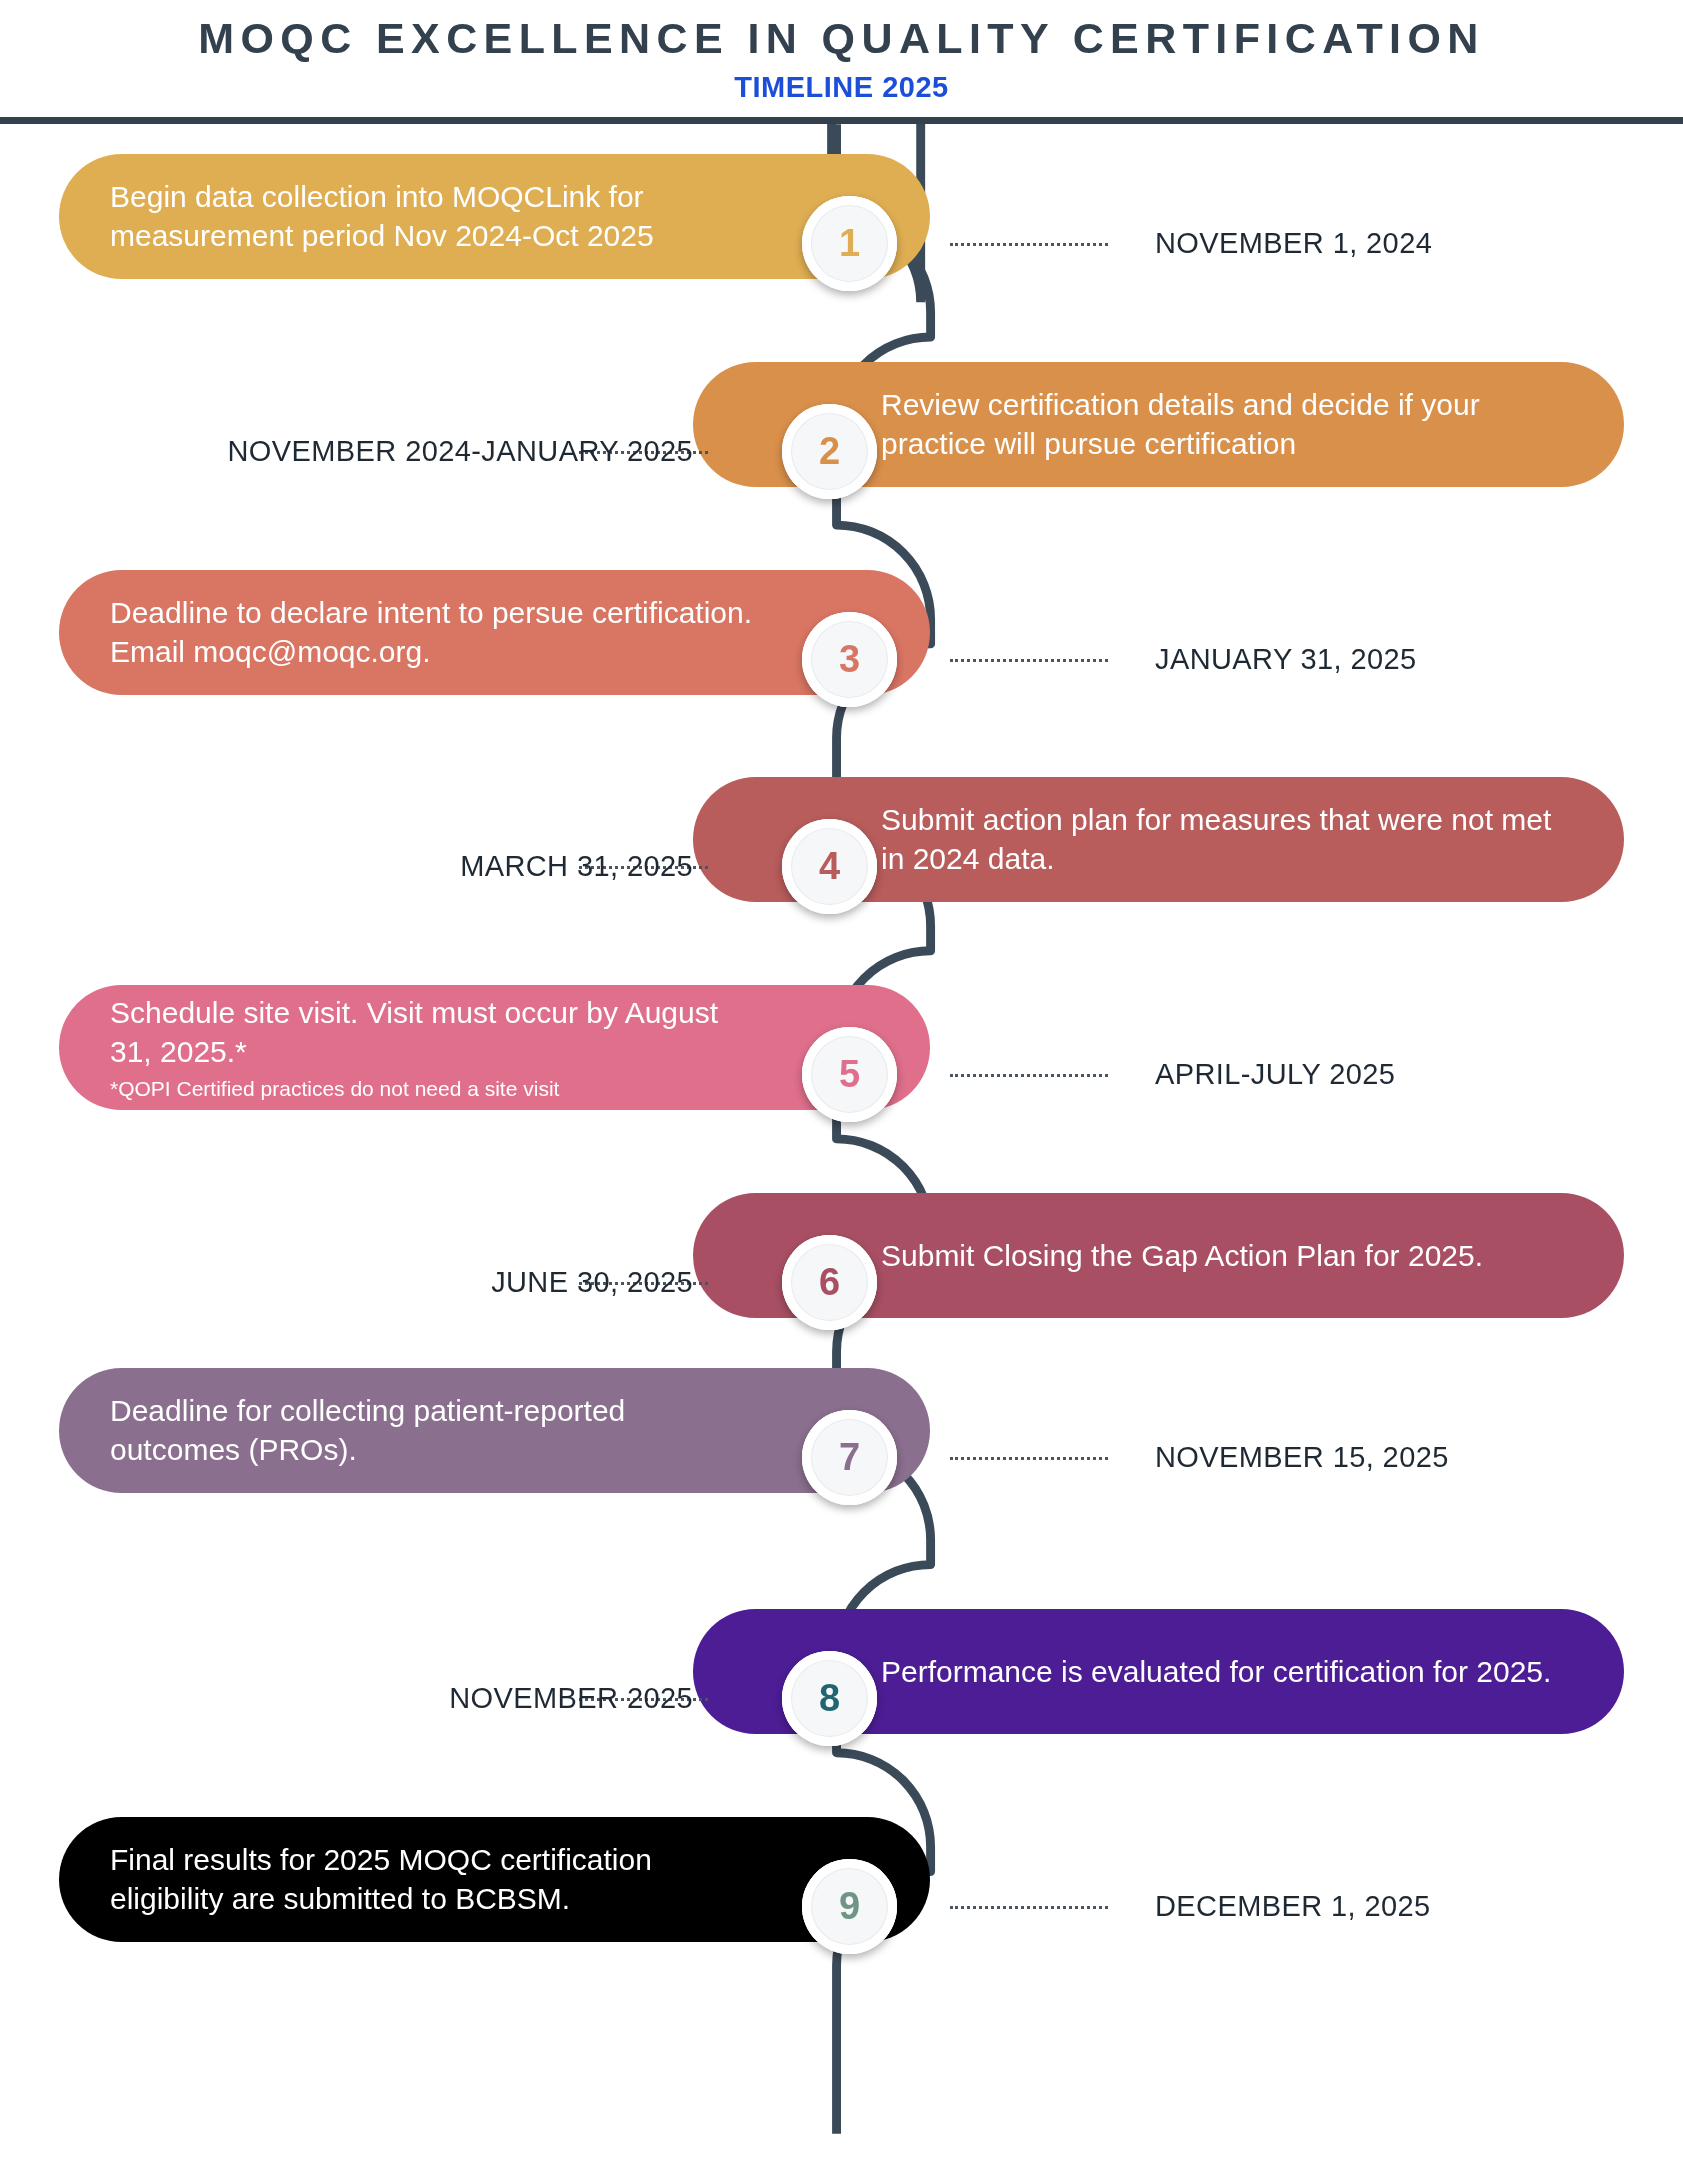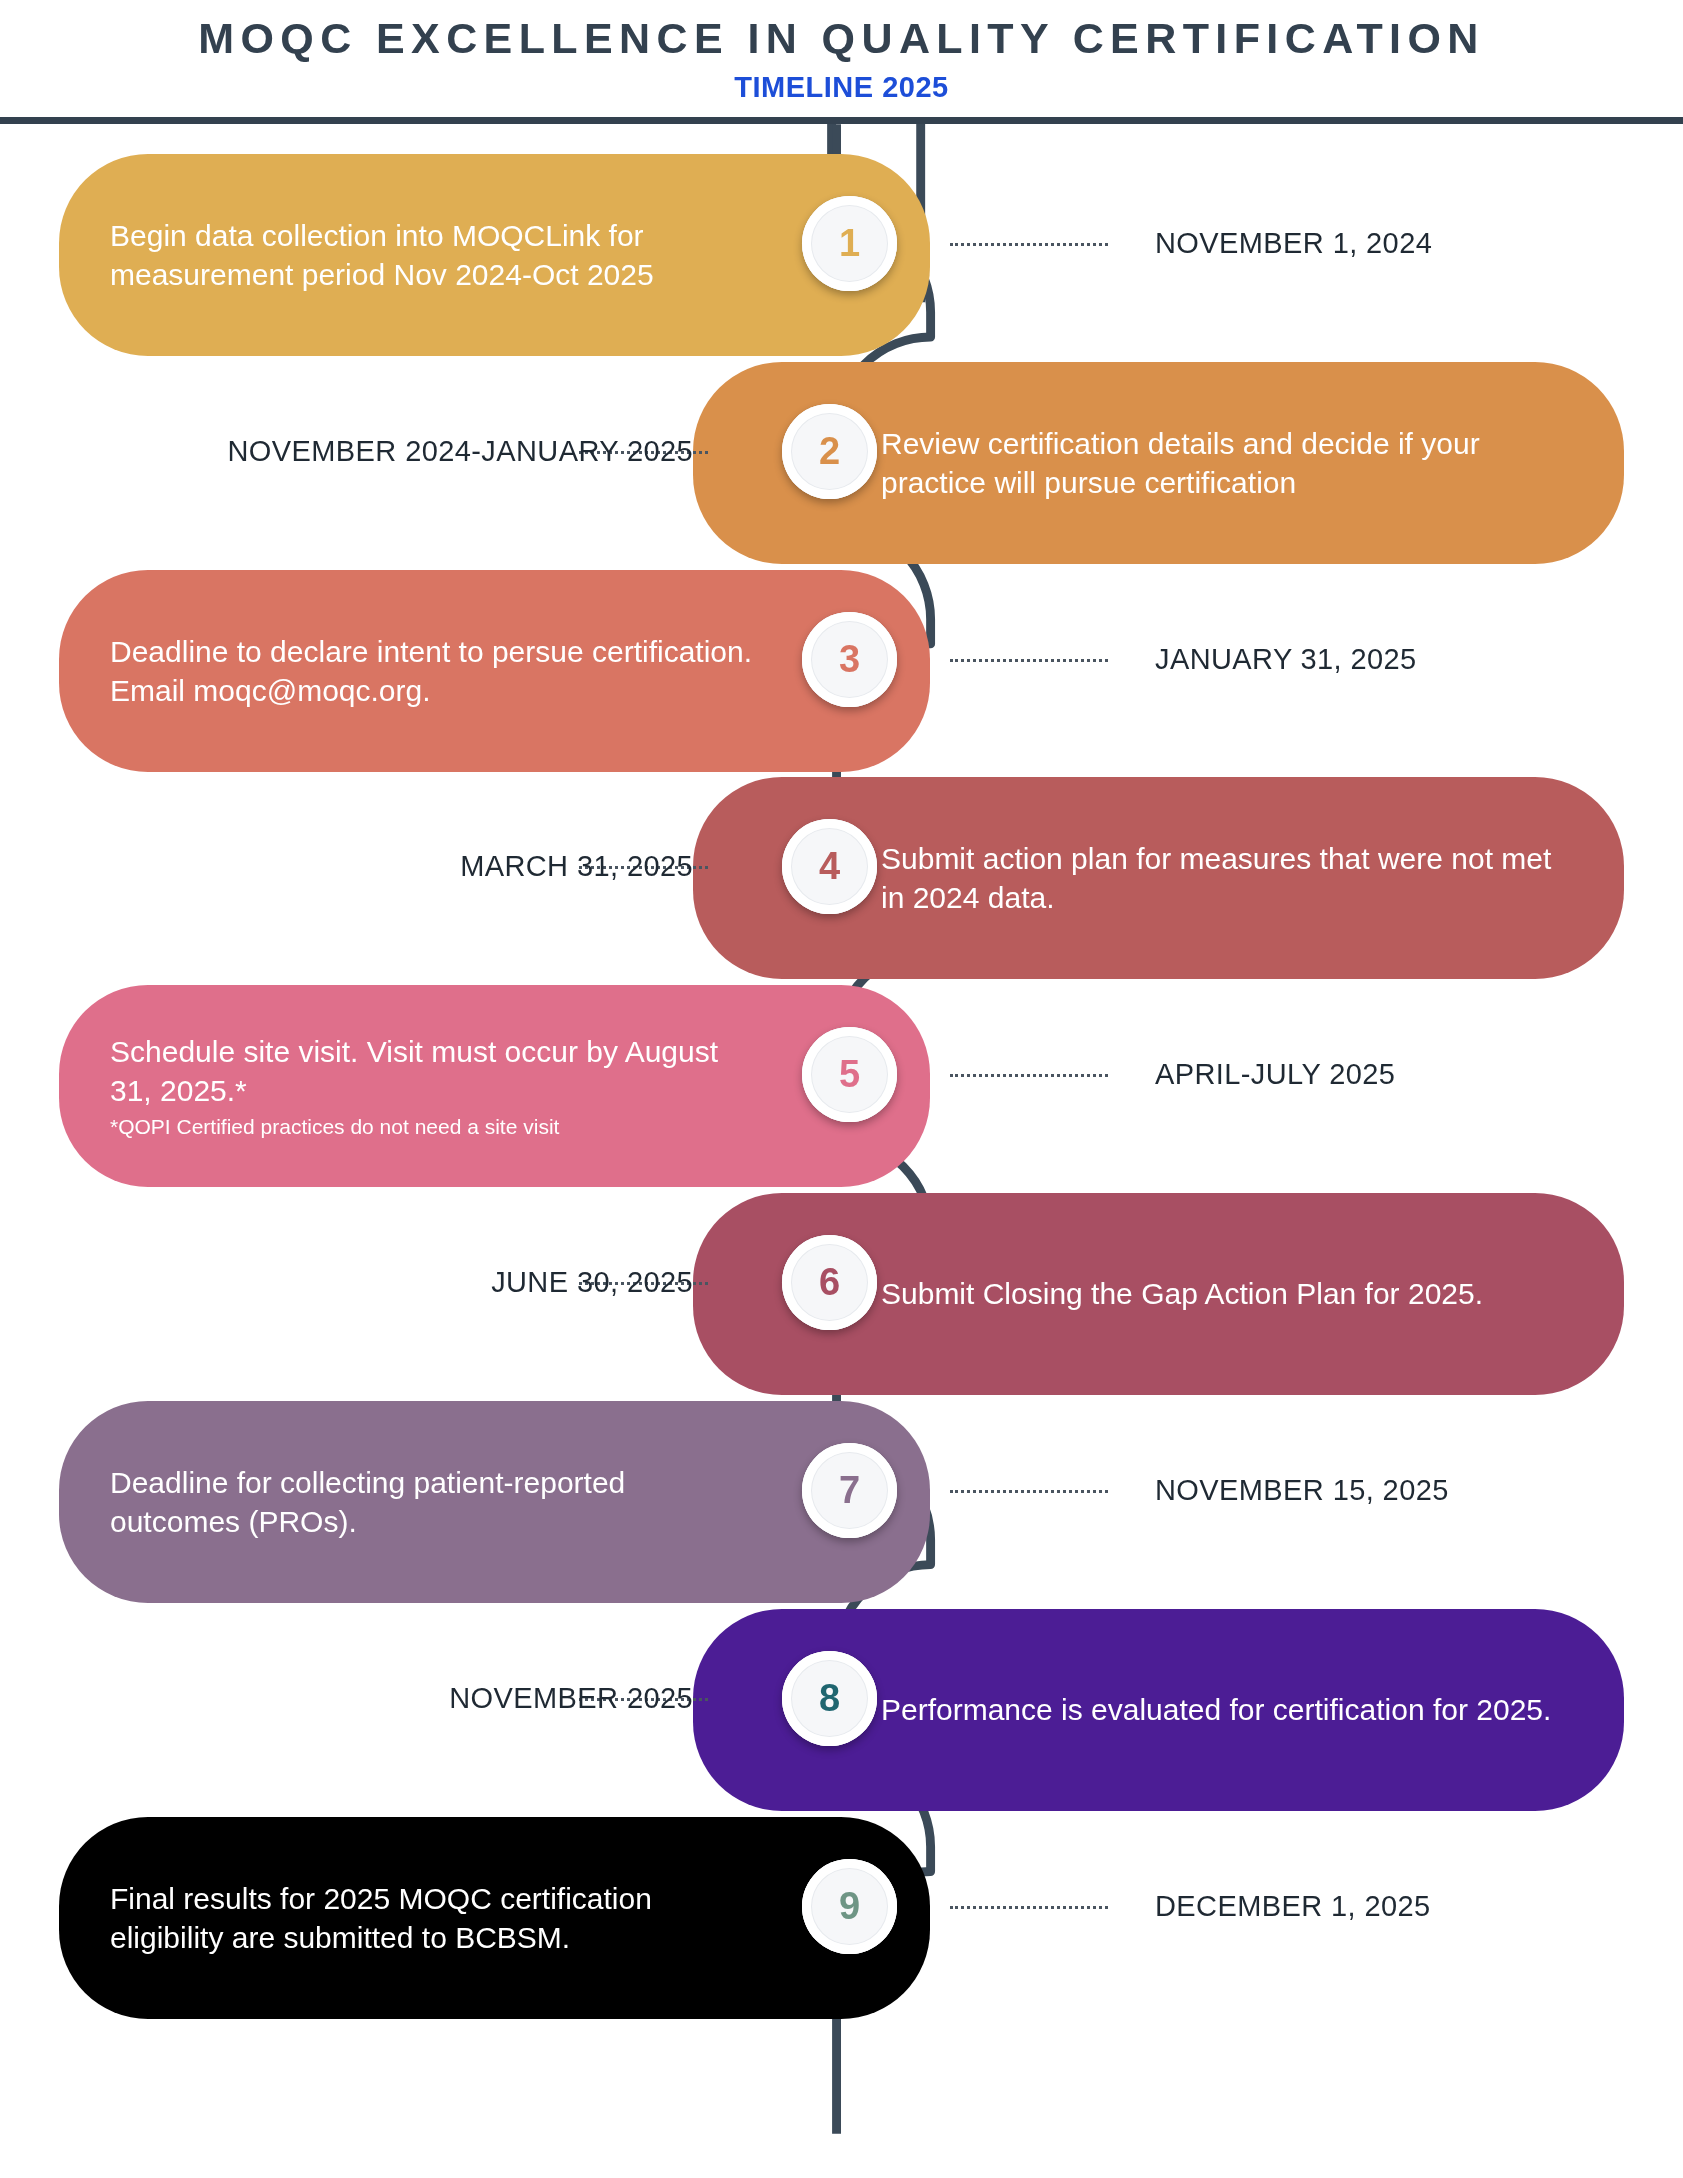--- a/index.html
+++ b/index.html
@@ -59,21 +59,21 @@
     position: absolute;
     left: 0;
     width: 1683px;
     height: 188px;
   }
 
   
   .pill {
     position: absolute;
     top: 0;
-    height: 202px;
+    height: 125px;
     border-radius: 89px;
     display: flex;
     align-items: center;
     box-sizing: border-box;
   }
   .pill.left {
     left: 59px;
     width: 871px;
     padding-left: 51px;
     padding-right: 168px;
@@ -253,21 +253,21 @@
     <div class="pill right" style="background:#a84f63;">
       <div class="pill-text">Submit Closing the Gap Action Plan for 2025.</div>
     </div>
     <div class="badge right" style="color:#a84f63;">
       <span>6</span>
     </div>
     <div class="leader to-left"></div>
     <div class="date left-side">JUNE 30, 2025</div>
   </div>
 
-  <div class="row" style="top:1277px;">
+  <div class="row" style="top:1244px;">
     <div class="pill left" style="background:#8a6f8e;">
       <div class="pill-text">Deadline for collecting patient-reported outcomes (PROs).</div>
     </div>
     <div class="badge left" style="color:#8a6f8e;">
       <span>7</span>
     </div>
     <div class="leader to-right"></div>
     <div class="date right-side">NOVEMBER 15, 2025</div>
   </div>
 

